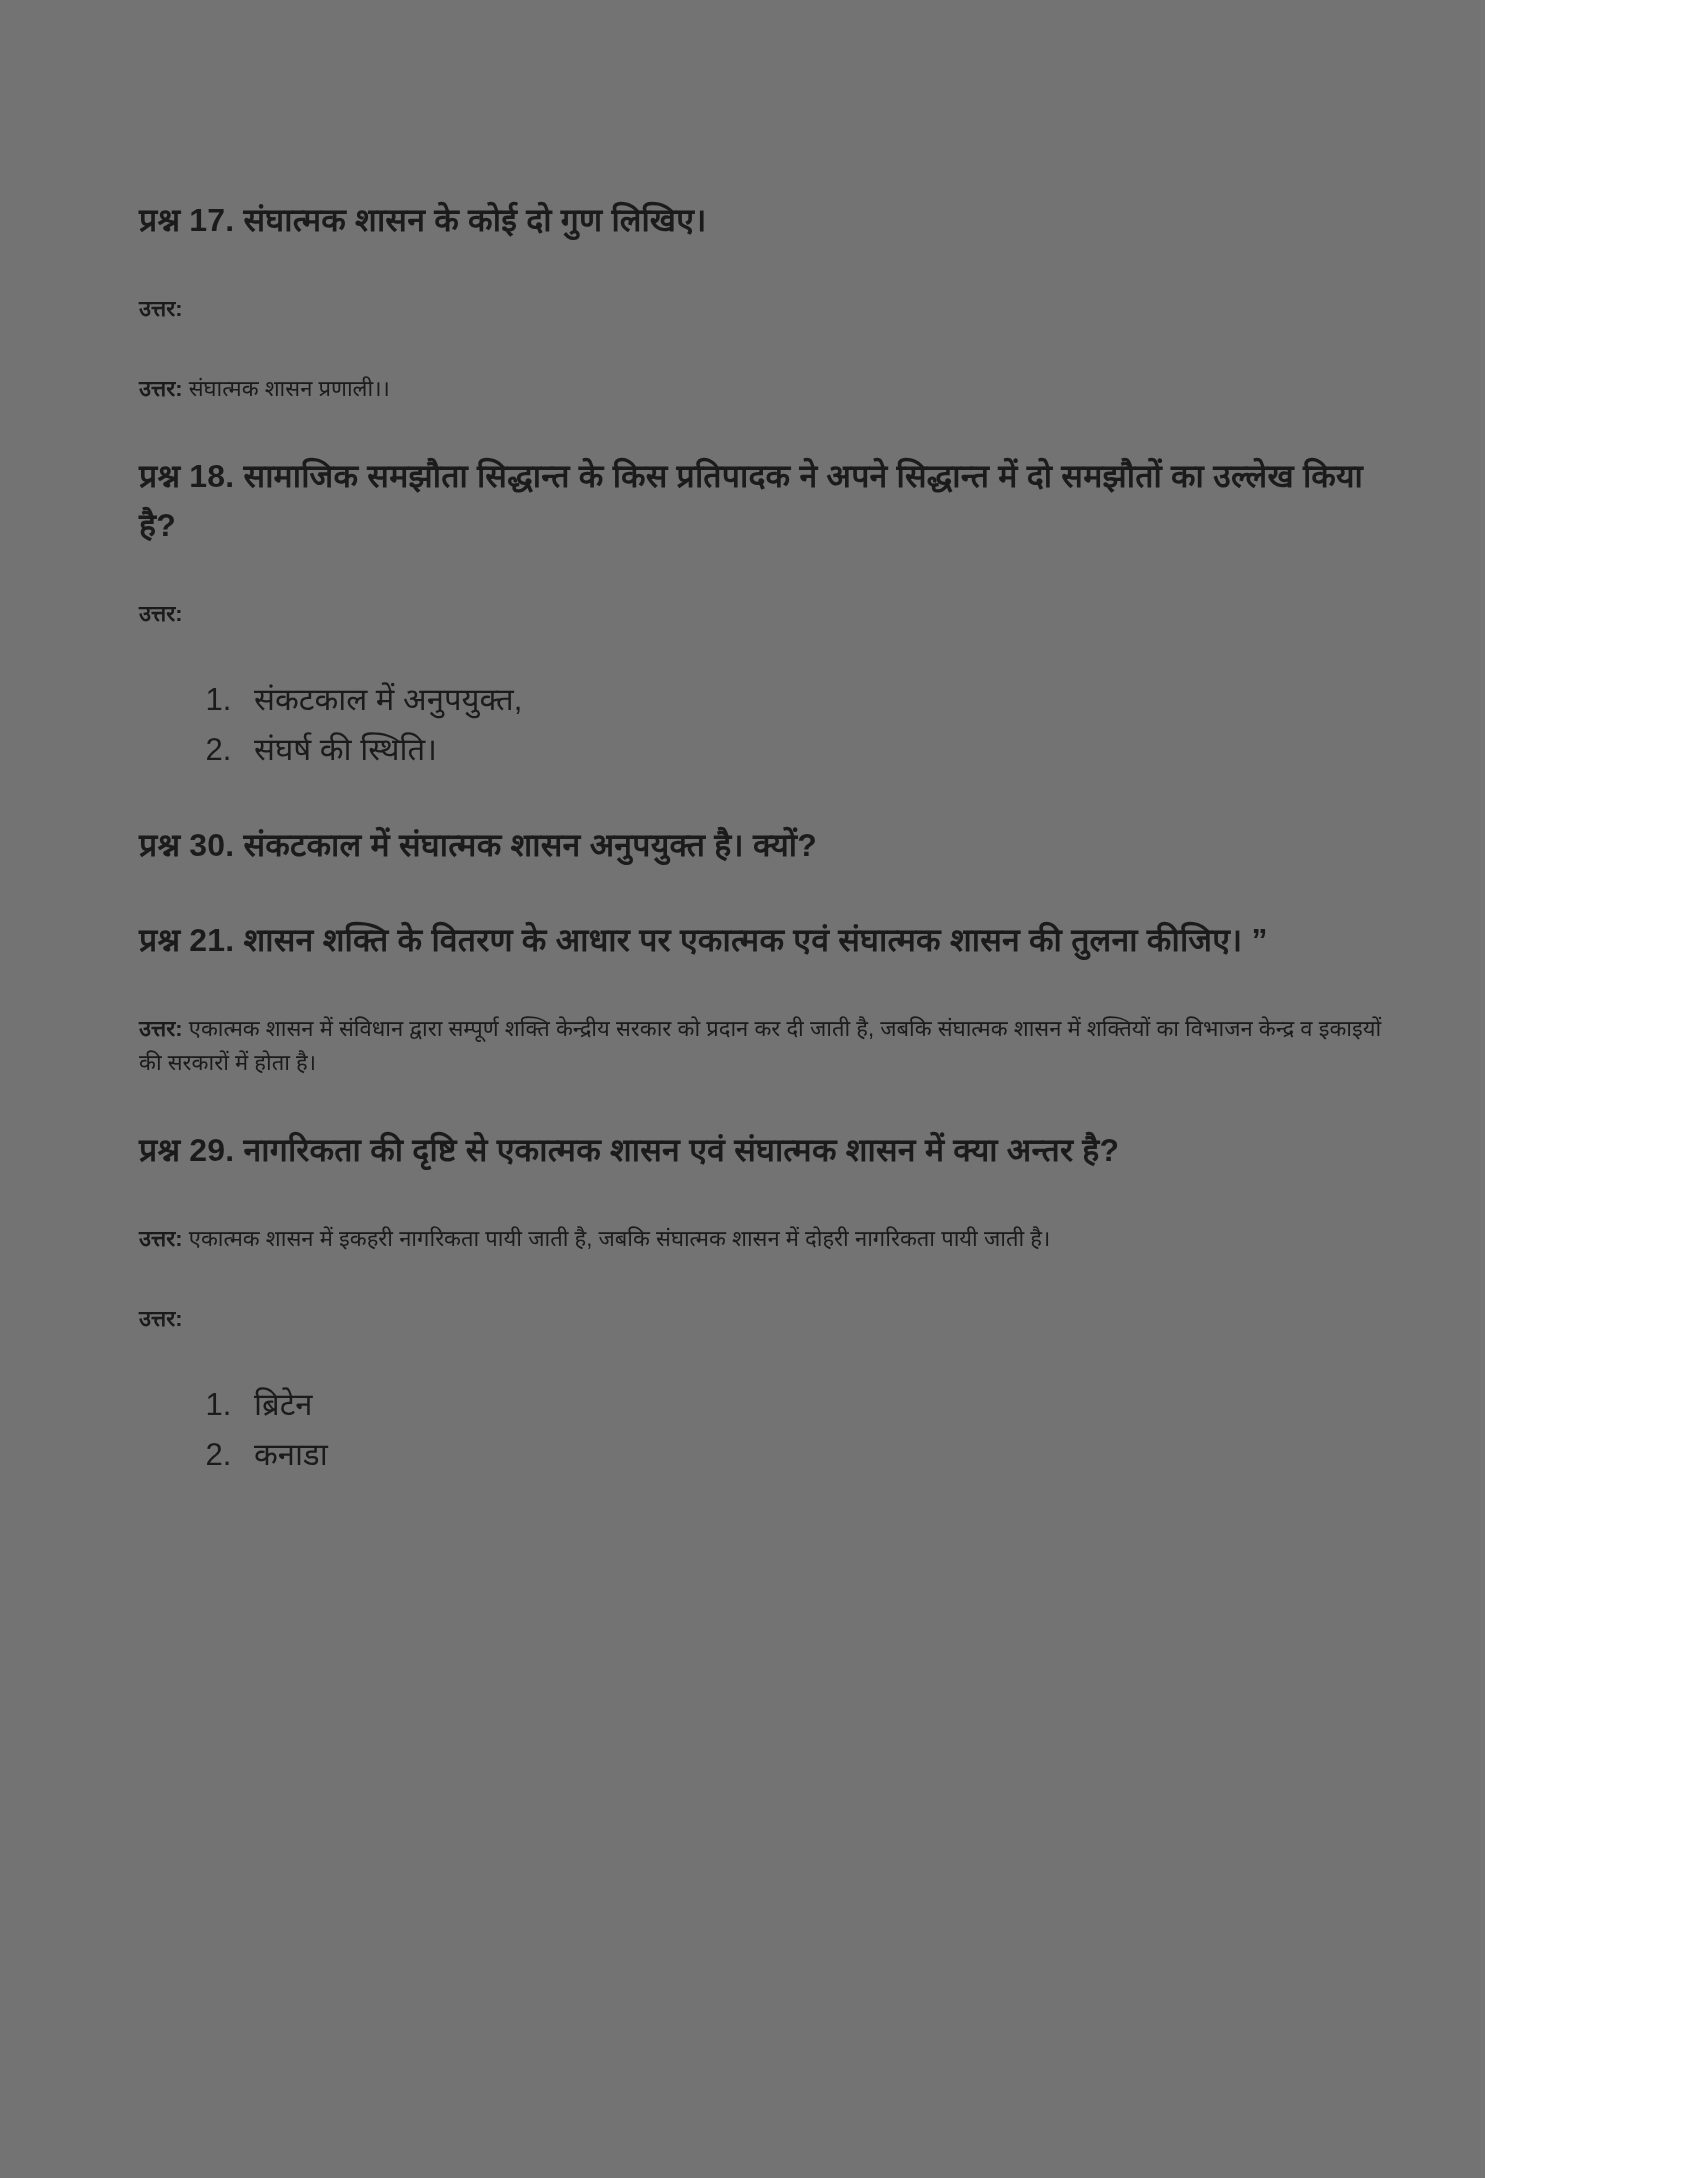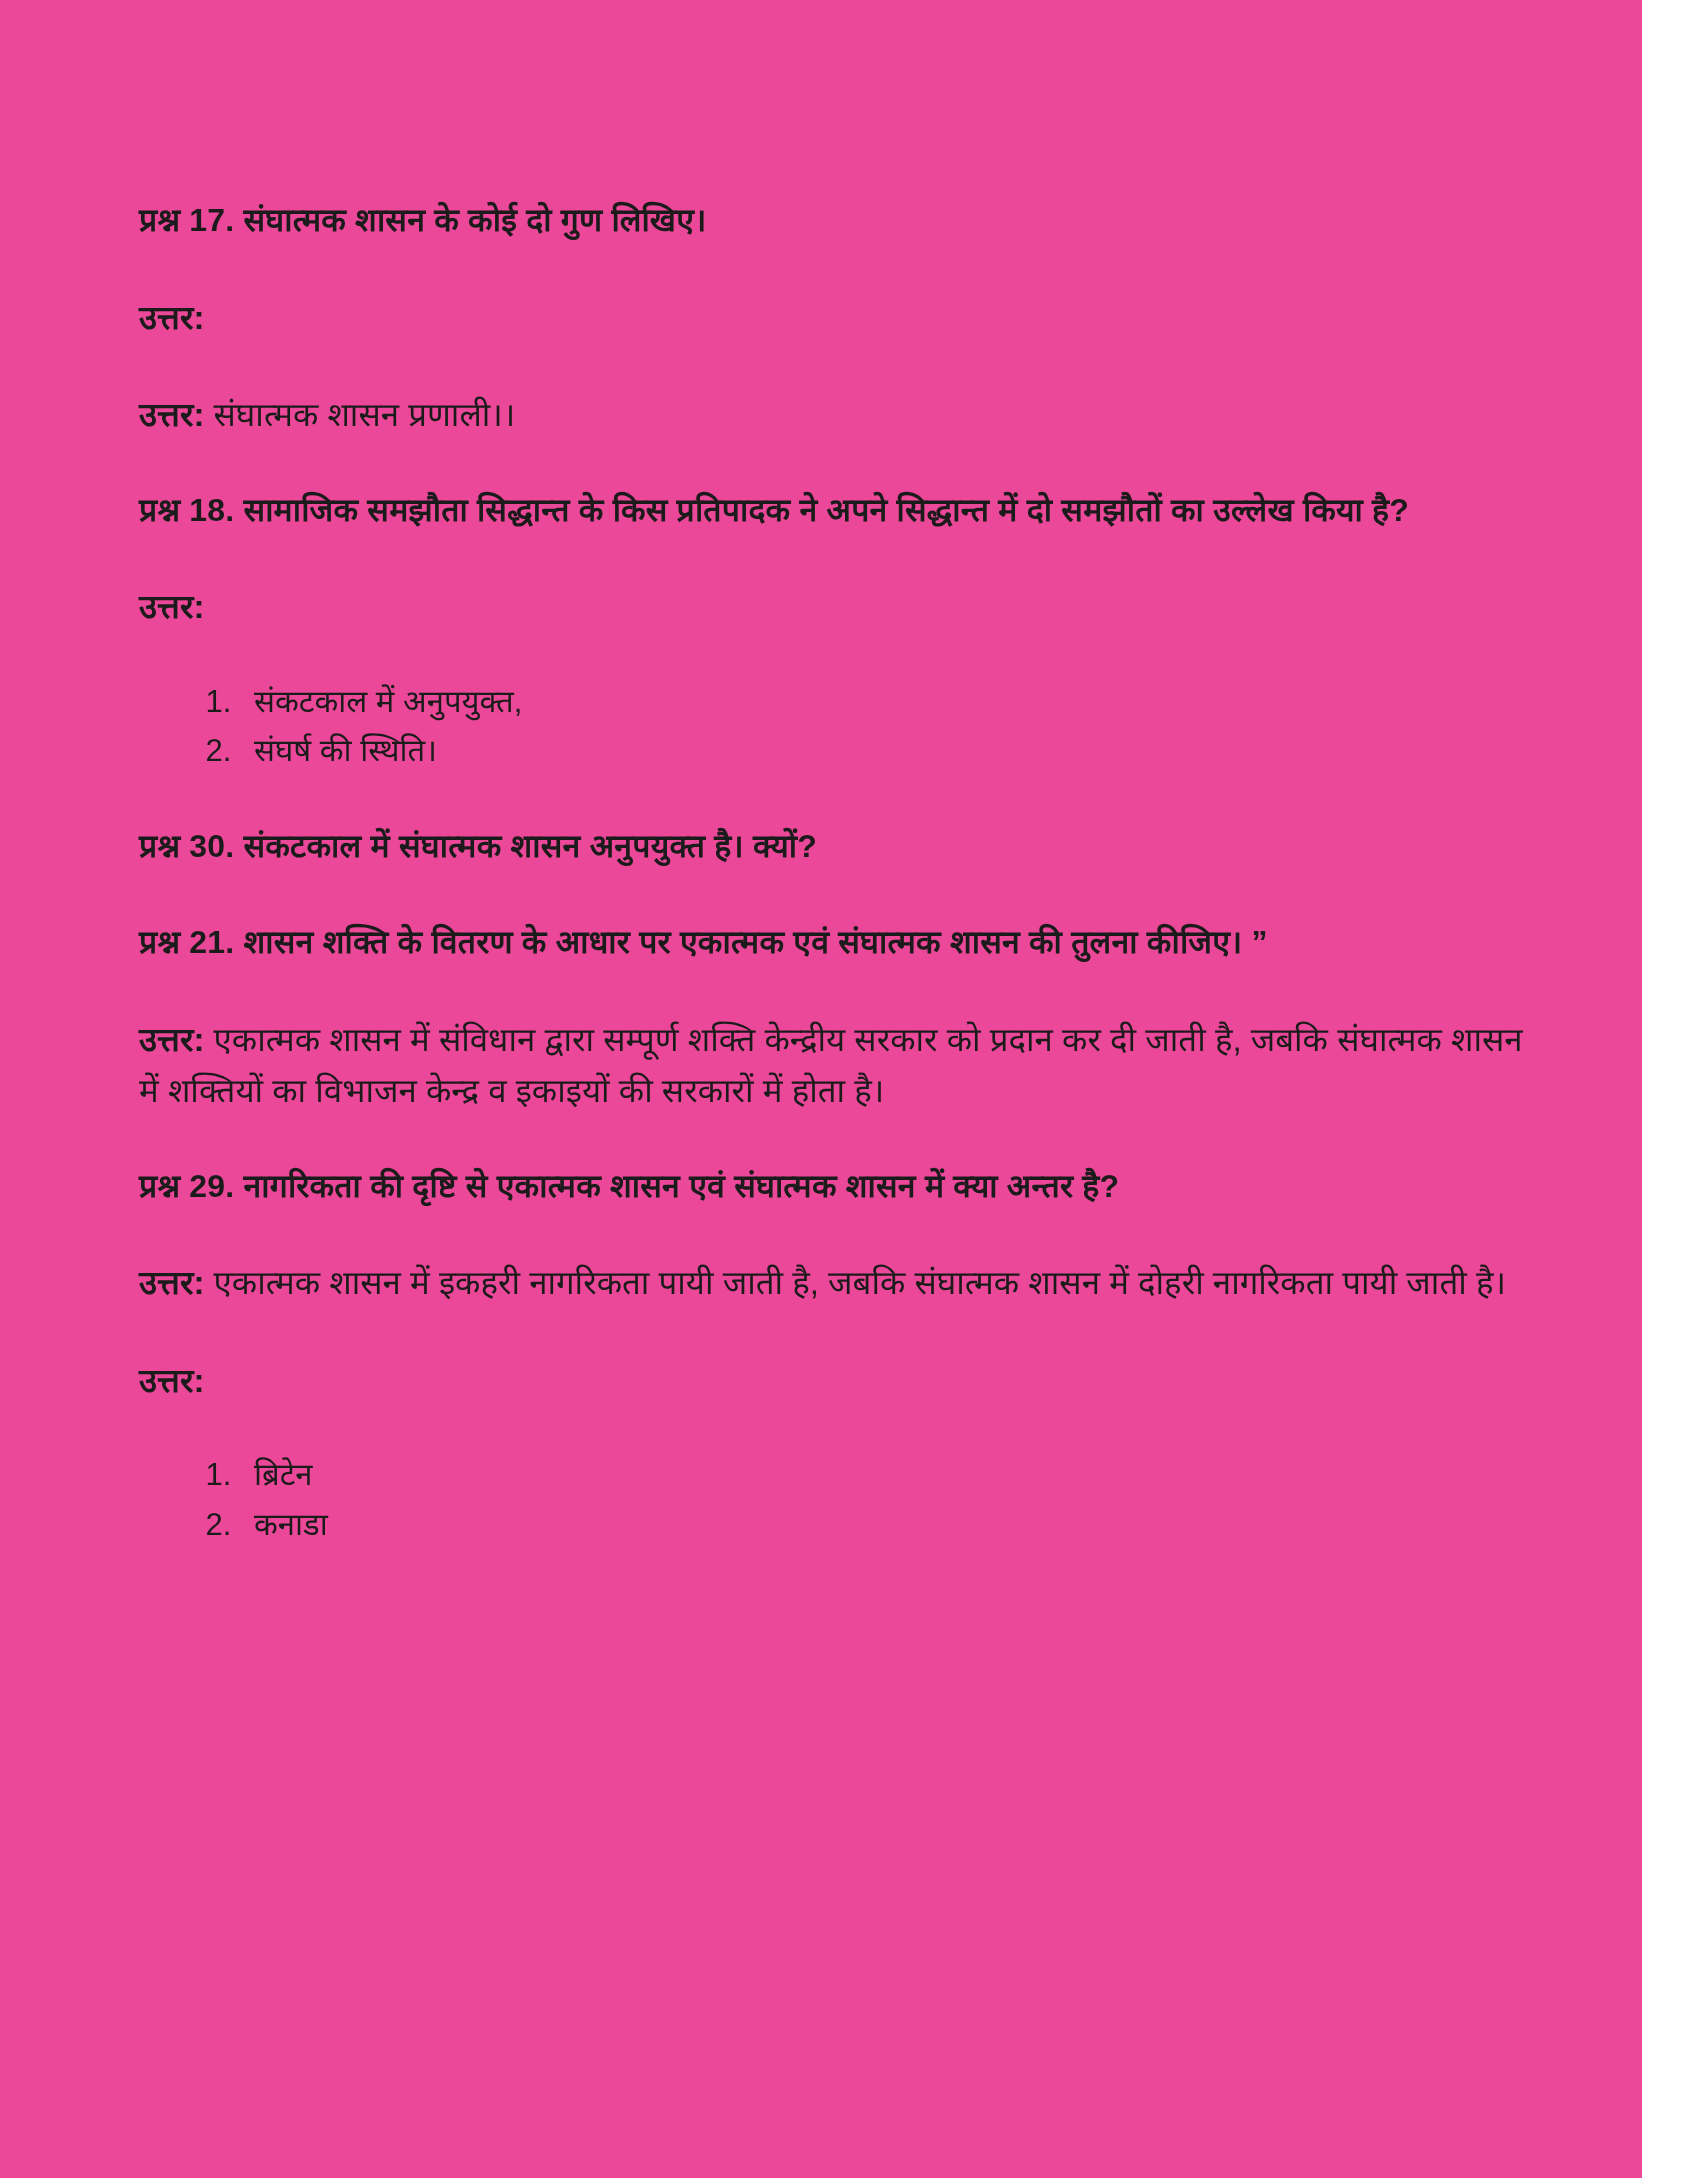--- a/index.html
+++ b/index.html
@@ -9,34 +9,34 @@
   }
   body {
     width: 1683px;
     height: 2178px;
     font-family: "Liberation Sans", "DejaVu Sans", sans-serif;
     color: #1b1b1b;
     overflow: hidden;
   }
   .page {
     box-sizing: border-box;
-    width: 1642px;
+    width: 1485px;
     height: 2178px;
     padding: 196px 91px 0 139px;
-    background: #ec4899;
+    background: #737373;
   }
   .question {
     font-size: 32px;
     font-weight: 700;
     line-height: 1.55;
     margin: 0 0 46px 0;
     letter-spacing: 0.2px;
   }
   .answer-line {
-    font-size: 33px;
+    font-size: 22px;
     font-weight: 400;
     line-height: 1.55;
     margin: 0 0 46px 0;
   }
   .answer-label {
     font-weight: 700;
   }
   ol.answer-list {
     font-size: 31px;
     line-height: 1.48;

